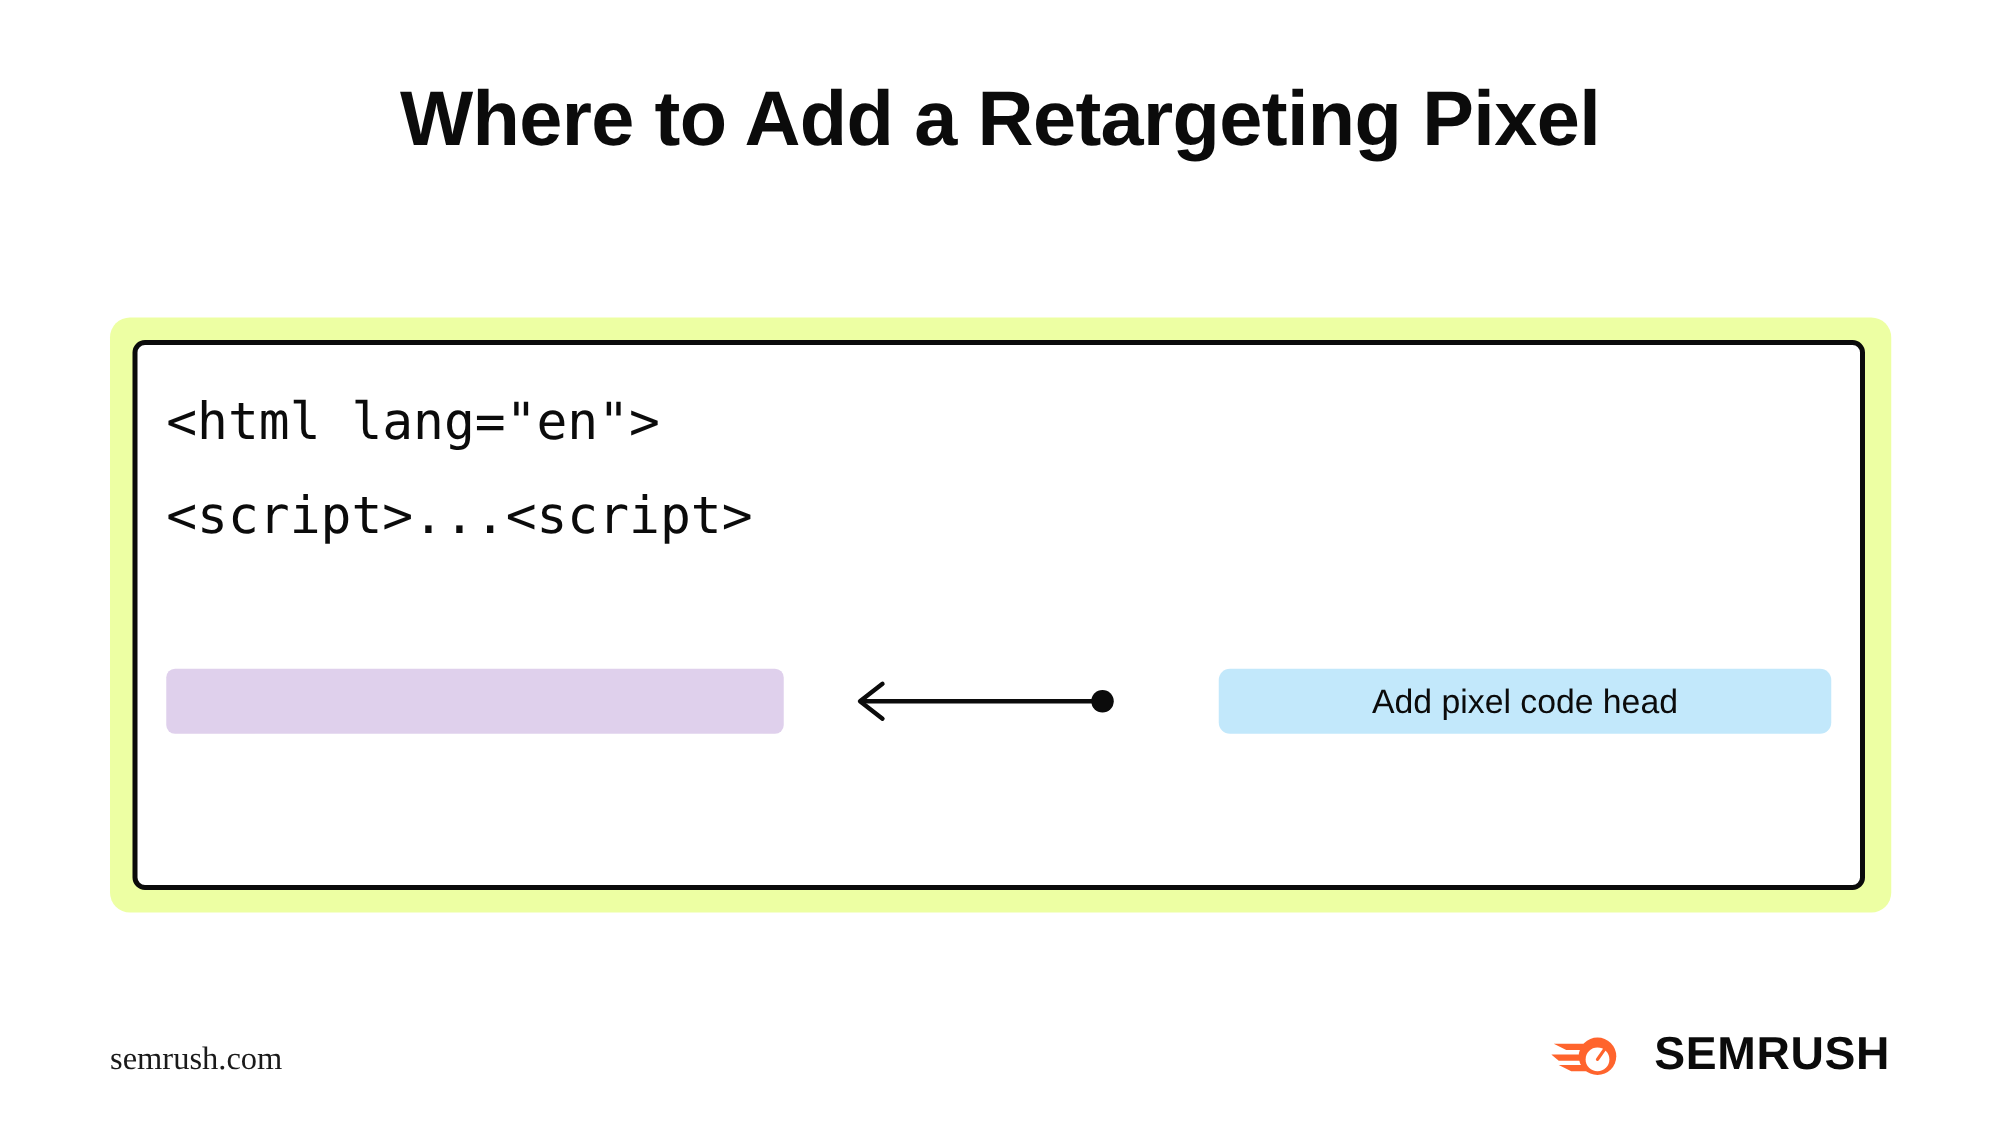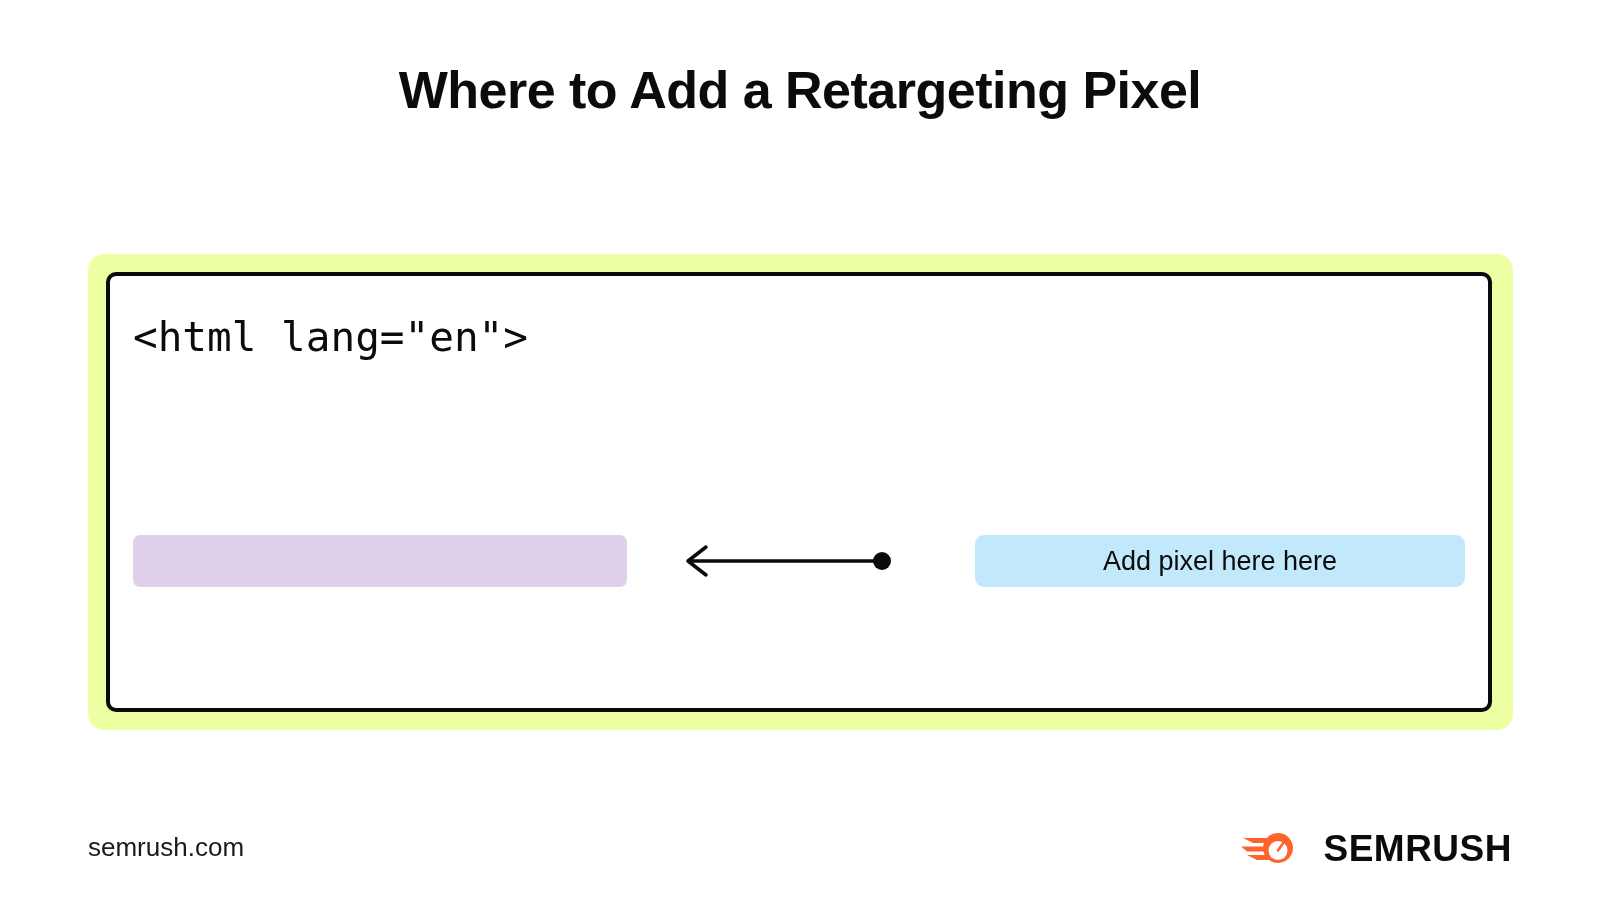--- a/index.html
+++ b/index.html
@@ -21,21 +21,21 @@
   }
 
   
   .title {
     position: absolute;
     left: 0;
     top: 62px;
     width: 1600px;
     text-align: center;
     font-family: "Liberation Sans", sans-serif;
-    font-size: 52px;
+    font-size: 62px;
     font-weight: bold;
     letter-spacing: -0.5px;
     color: #0b0b0b;
     line-height: 1.1;
     white-space: nowrap;
   }
 
   
   .code-frame {
     position: absolute;
@@ -115,33 +115,33 @@
     font-weight: normal;
     color: #0b0b0b;
     box-sizing: border-box;
   }
 
   
   .footer-url {
     position: absolute;
     left: 88px;
     top: 832px;
-    font-family: Liberation Sans, sans-serif;
+    font-family: Liberation Serif, serif;
     font-size: 26px;
     color: #1a1a1a;
     white-space: nowrap;
   }
 
   .brand {
     position: absolute;
     right: 88px;
     top: 824px;
     height: 48px;
     display: flex;
-    align-items: center;
+    align-items: flex-start;
     gap: 26px;
   }
   .brand-mark {
     width: 56px;
     height: 42px;
     display: block;
   }
   .brand-word {
     font-family: "Liberation Sans", sans-serif;
     font-size: 37px;
@@ -158,33 +158,34 @@
 <div class="page">
 
   <div class="title">Where to Add a Retargeting Pixel</div>
 
   <div class="code-frame"></div>
 
   <div class="code-card"></div>
 
   <div class="code-lines">
     <div class="code-line">&lt;html lang="en"&gt;</div>
+    <div class="code-line">&lt;script&gt;...&lt;script&gt;</div>
     <div class="code-line" style="visibility:hidden"></div>
   </div>
 
   <div class="placeholder-bar"></div>
 
   <svg class="arrow" viewBox="0 0 220 48" xmlns="http://www.w3.org/2000/svg">
     <line x1="206" y1="24" x2="14" y2="24" stroke="#0b0b0b" stroke-width="3.5" stroke-linecap="butt"></line>
     <polyline points="30,10 12,24 30,38" fill="none" stroke="#0b0b0b" stroke-width="3.5" stroke-linecap="round" stroke-linejoin="round"></polyline>
     <circle cx="206" cy="24" r="9" fill="#0b0b0b"></circle>
   </svg>
 
   <div class="callout">
-    <span>Add pixel here here</span>
+    <span>Add pixel code head</span>
   </div>
 
   <div class="footer-url">semrush.com</div>
 
   <div class="brand">
     <svg class="brand-mark" viewBox="0 0 56 42" xmlns="http://www.w3.org/2000/svg">
       <g fill="#ff642d">
         <path d="M2 11 h30 l9 5 H12 Z"></path>
         <path d="M0 19.5 h30 l0 5 H6 Z"></path>
         <path d="M6 28 h26 l9 5 H16 Z"></path>

